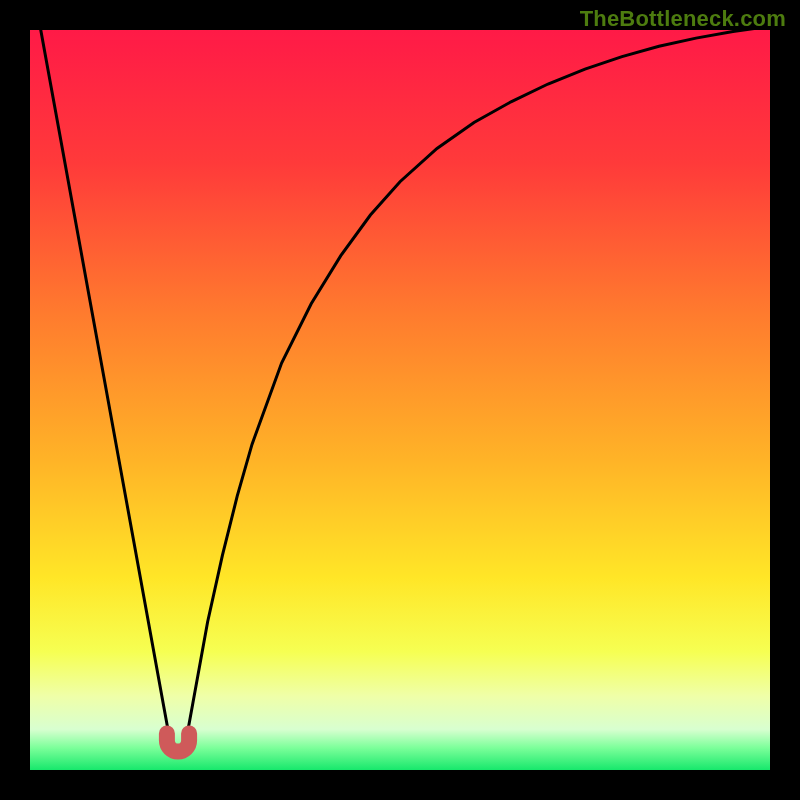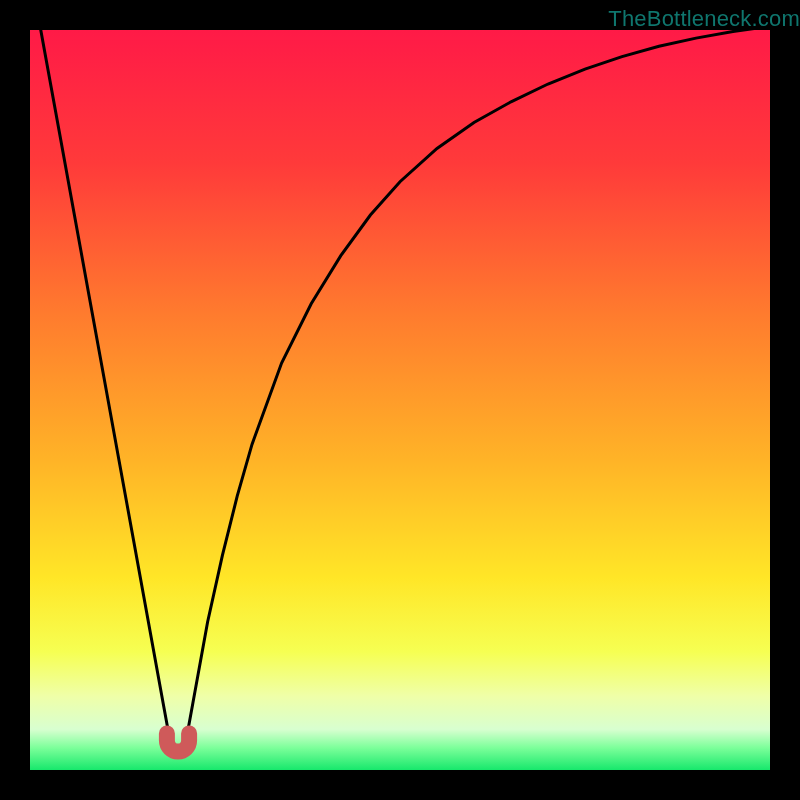--- a/index.html
+++ b/index.html
@@ -23,24 +23,24 @@
     position: absolute;
     left: 30px;
     top: 30px;
     width: 740px;
     height: 740px;
     overflow: hidden;
   }
   .watermark {
     position: absolute;
     top: 6px;
-    right: 0;
-    color: #0f766e;
+    right: 14px;
+    color: #4d7c0f;
     font-size: 22px;
-    font-weight: 400;
+    font-weight: 700;
     letter-spacing: 0.2px;
     user-select: none;
   }
   svg.curves {
     position: absolute;
     left: 0;
     top: 0;
     width: 740px;
     height: 740px;
     overflow: visible;

